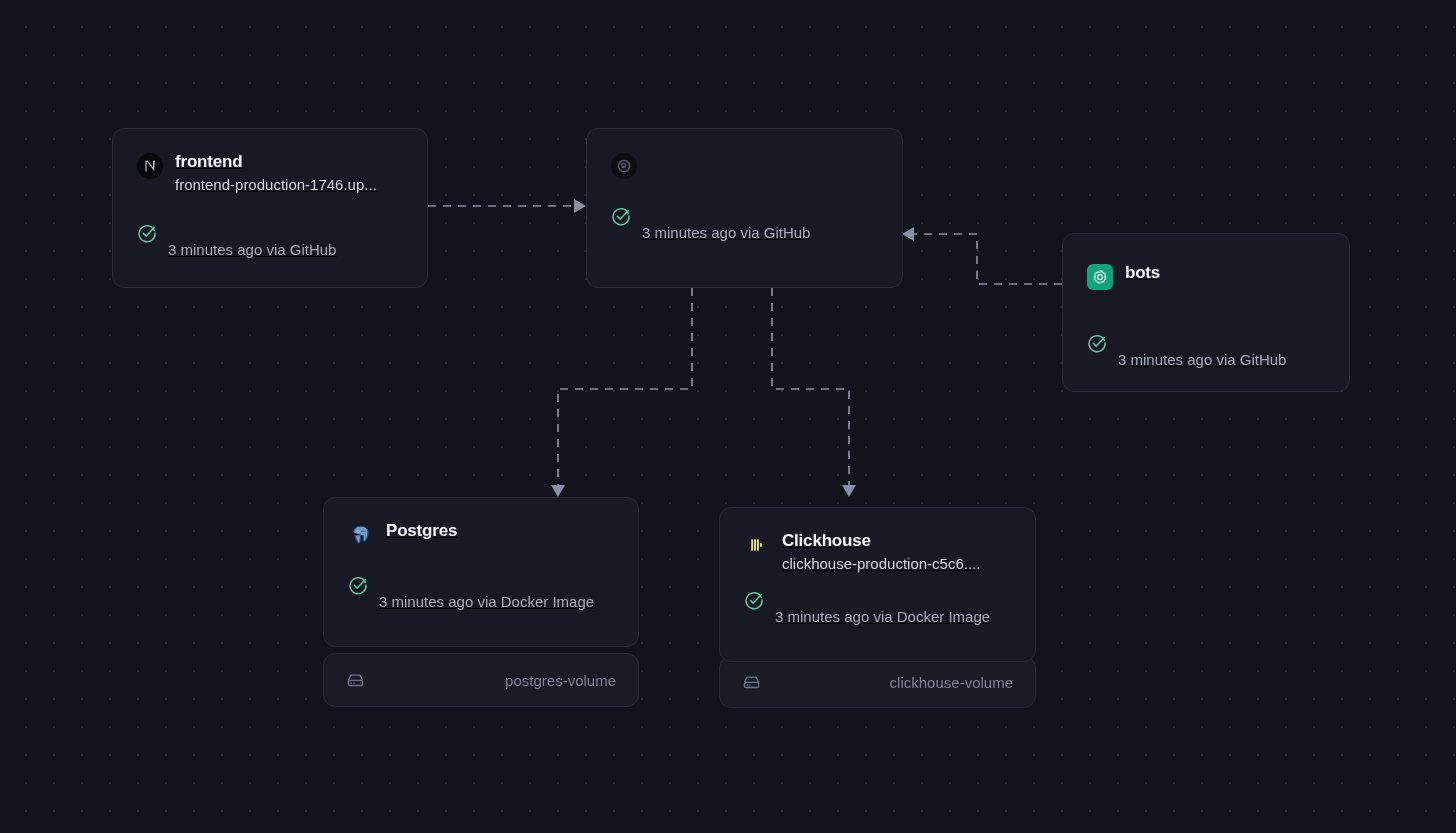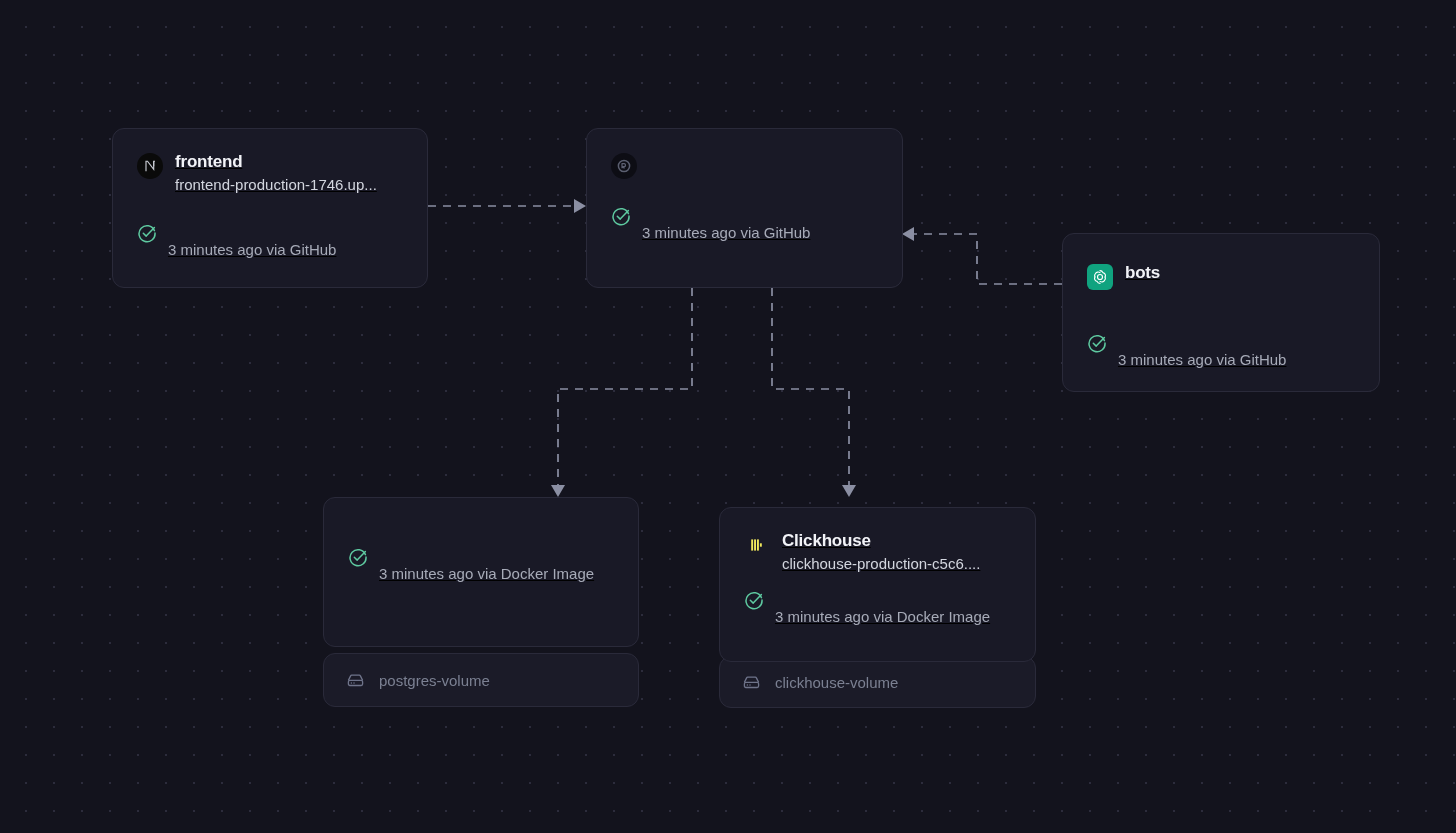--- a/index.html
+++ b/index.html
@@ -46,28 +46,29 @@
   .status-text { font-size:15px; color:#a7abb8; line-height:22px;margin-top:17px; }
 
   .volume {
     position:absolute; left:0;
     background:#1b1b28;
     border:1px solid #2a2a3a;
     border-radius:12px;
     display:flex; align-items:center; gap:14px;
     padding:0 22px;
     z-index:1;
+    justify-content:space-between;
   }
   .vol-icon { width:19px; height:19px; flex:0 0 19px; }
   .vol-label { font-size:15px; color:#7b8092; }
 
   
   #card-frontend  { left:112px; top:128px; width:316px; height:160px; }
   #card-backend   { left:586px; top:128px; width:317px; height:160px; }
-  #card-bots      { left:1062px; top:233px; width:318px; height:159px; }
+  #card-bots      { left:1062px; top:233px; width:288px; height:159px; }
   #card-bots .card-body { padding:28px 24px 20px 24px; }
   #card-bots .status-row { margin-top:42px; }
 
   #card-postgres  { left:323px; top:497px; width:316px; height:150px; }
   #vol-postgres   { left:323px; top:653px; width:316px; height:54px; }
   #card-clickhouse{ left:719px; top:507px; width:317px; height:155px; }
   #vol-clickhouse { left:719px; top:656px; width:317px; height:52px; }
 
   .gap-head-status { height:26px; }
   .gap-head-status-sm { height:14px; }
@@ -180,20 +181,35 @@
         <rect x="2.4" y="9.4" width="14.2" height="5.1" rx="1.4" fill="none" stroke="#6f748a" stroke-width="1.3"></rect>
         <circle cx="5.4" cy="12" r="0.75" fill="#6f748a"></circle>
         <circle cx="8" cy="12" r="0.75" fill="#6f748a"></circle>
       </svg>
     </span>
     <span class="vol-label">postgres-volume</span>
   </div>
 
   <div class="card" id="card-postgres">
     <div class="card-body">
+      <div class="card-head">
+        <span class="head-icon">
+          <svg width="26" height="26" viewBox="0 0 26 26">
+            <path d="M5.6 10.6 c0.1 -3.6 2.9 -6.3 7.1 -6.3 c4.3 0 7.3 2.4 7.3 6 c0 3.3 -1.2 6.6 -2.6 8.2
+                     c-0.9 1 -2 0.7 -2.2 -0.3 c-0.3 -1.3 0.3 -3.4 0.2 -4.6" fill="#6b9ecd" stroke="#2b4a6e" stroke-width="1.1" stroke-linejoin="round"></path>
+            <path d="M12.3 13.3 c0 2.2 0.3 5.1 -0.3 6.6 c-0.4 1 -1.6 1.2 -2.3 0.3 c-1.4 -1.8 -2.3 -4.4 -2.5 -6.8" fill="#6b9ecd" stroke="#2b4a6e" stroke-width="1.1" stroke-linejoin="round"></path>
+            <circle cx="10.2" cy="9.5" r="1.05" fill="#ffffff"></circle>
+            <circle cx="10.35" cy="9.6" r="0.5" fill="#1d3557"></circle>
+            <path d="M13.6 9.2 c0.9 -0.3 2 -0.2 2.6 0.2" fill="none" stroke="#2b4a6e" stroke-width="0.95" stroke-linecap="round"></path>
+          </svg>
+        </span>
+        <span class="head-text">
+          <span class="svc-name">Postgres</span>
+        </span>
+      </div>
       <div class="gap-head-status"></div>
       <div class="status-row">
         <span class="status-icon">
           <svg width="20" height="20" viewBox="0 0 20 20">
             <path d="M17.4 7.6 A8 8 0 1 0 18 10" fill="none" stroke="#5ec9a0" stroke-width="1.5" stroke-linecap="round"></path>
             <path d="M6.3 10.2 l2.9 2.9 l8.2 -8.6" fill="none" stroke="#5ec9a0" stroke-width="1.5" stroke-linecap="round" stroke-linejoin="round"></path>
           </svg>
         </span>
         <span class="status-text">3 minutes ago via Docker Image</span>
       </div>

